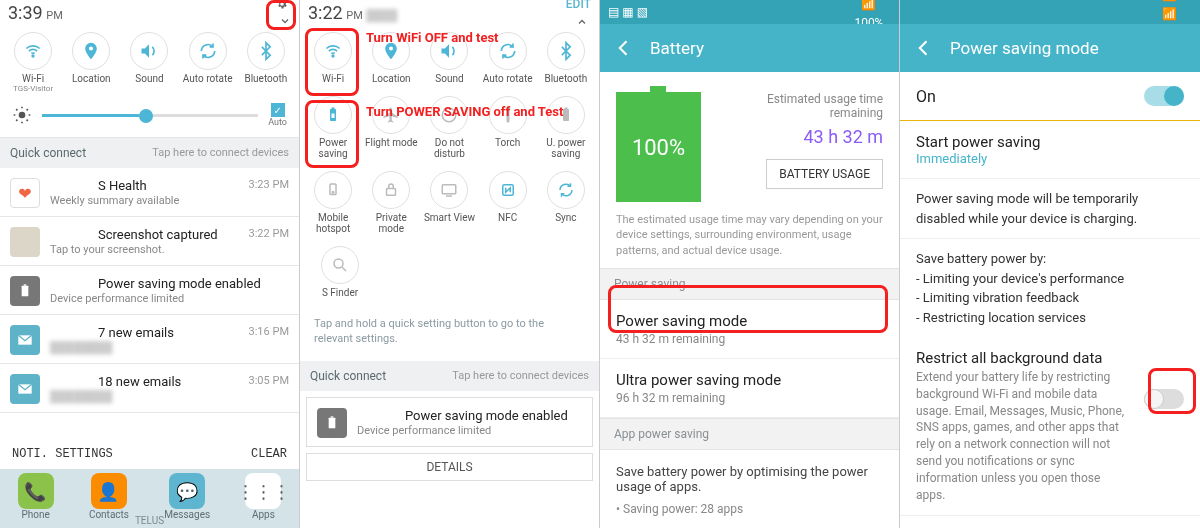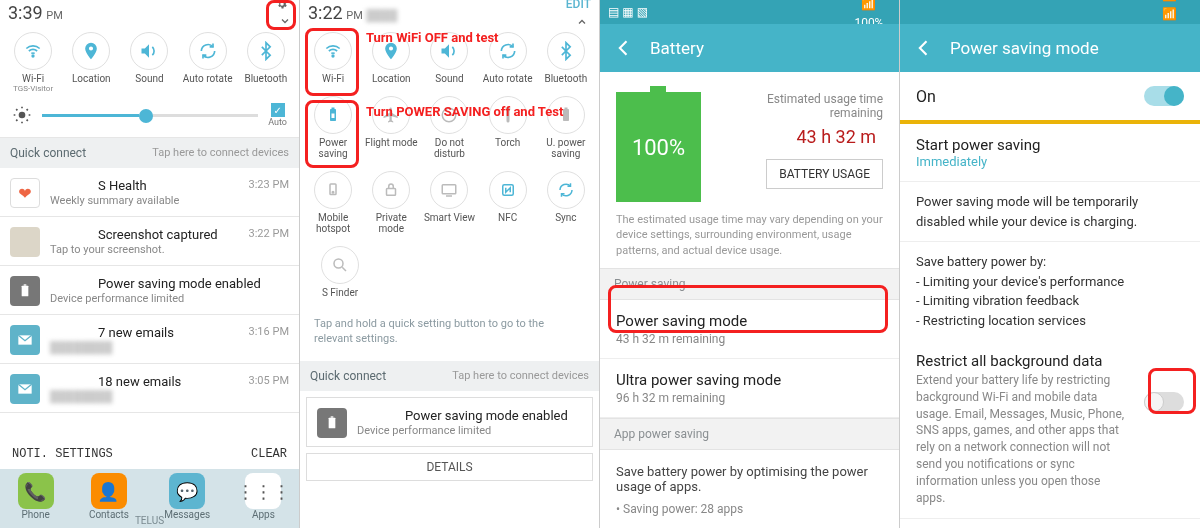--- a/index.html
+++ b/index.html
@@ -244,21 +244,21 @@
     position: relative;
   }
   .battery-box::before {
     content: "";
     position: absolute;
     top: -6px; left: 34px; width: 16px; height: 6px;
     background: #4cbe4c;
   }
   .est-col { flex:1; text-align: right; }
   .est-label { font-size: 12px; color: #888; }
-  .est-time { font-size: 18px; color: #b91c1c; margin: 6px 7px 12px; text-align: right; }
+  .est-time { font-size: 18px; color: #8b5cf6; margin: 6px 0 12px; text-align: right; }
   .btn {
     display: inline-block;
     border: 1px solid #ccc;
     padding: 7px 12px;
     font-size: 12px;
     color: #333;
   }
   .section-head {
     background: #f2f2f2;
     color: #8a8f92;
@@ -285,21 +285,21 @@
   .toggle .knob {
     width: 20px; height: 20px; border-radius: 50%;
     background: #45b4c8; position: absolute; right: 0;
   }
   .toggle.off { background: #ddd; }
   .toggle.off .knob { background: #f5f5f5; border: 1px solid #ccc; left: 0; right: auto; }
 
   .row {
     display: flex; justify-content: space-between; align-items: center;
     padding: 14px 16px;
-    border-bottom: 4px solid #eab308;
+    border-bottom: 1px solid #eab308;
   }
   .link-teal { color: #45b4c8; font-size: 13px; }
   .body-text {
     padding: 10px 16px;
     font-size: 13px;
     color: #333;
     line-height: 1.5;
   }
 
   svg { display: block; }

